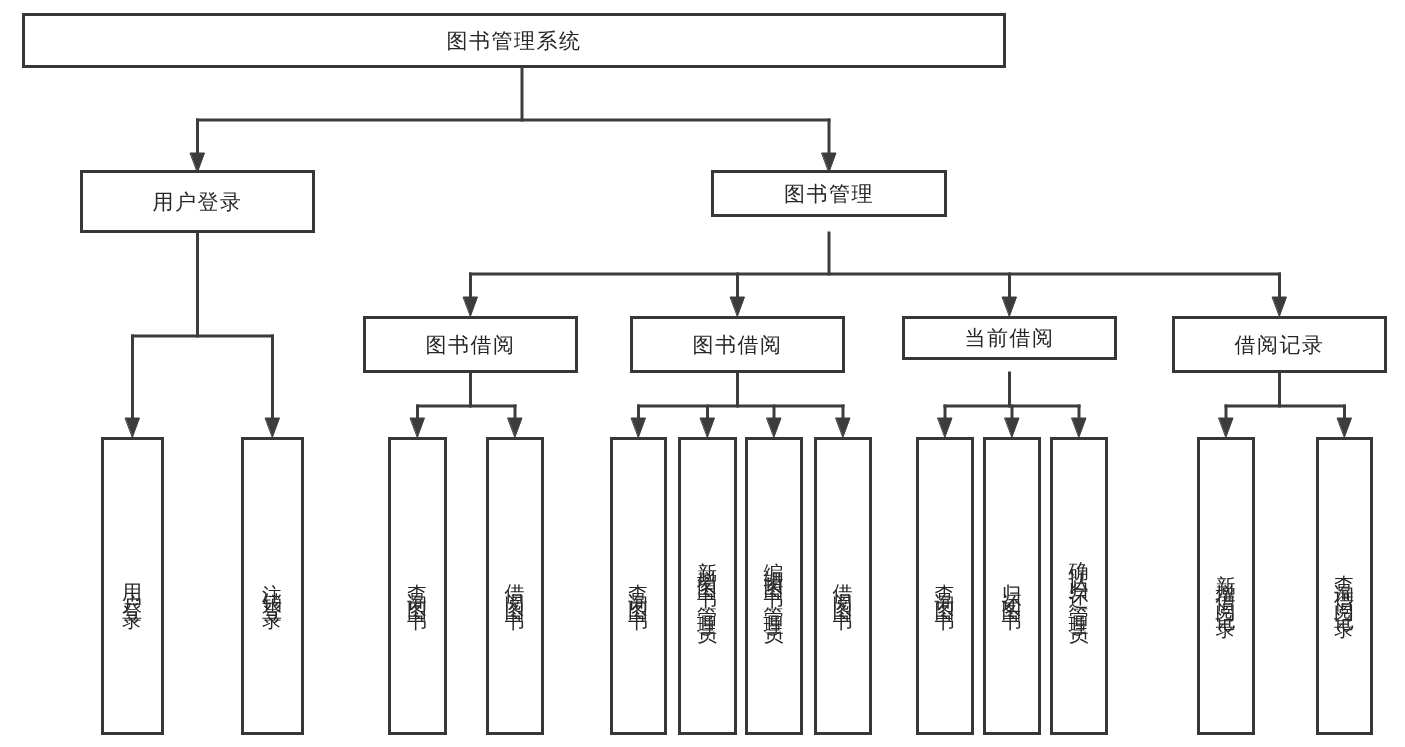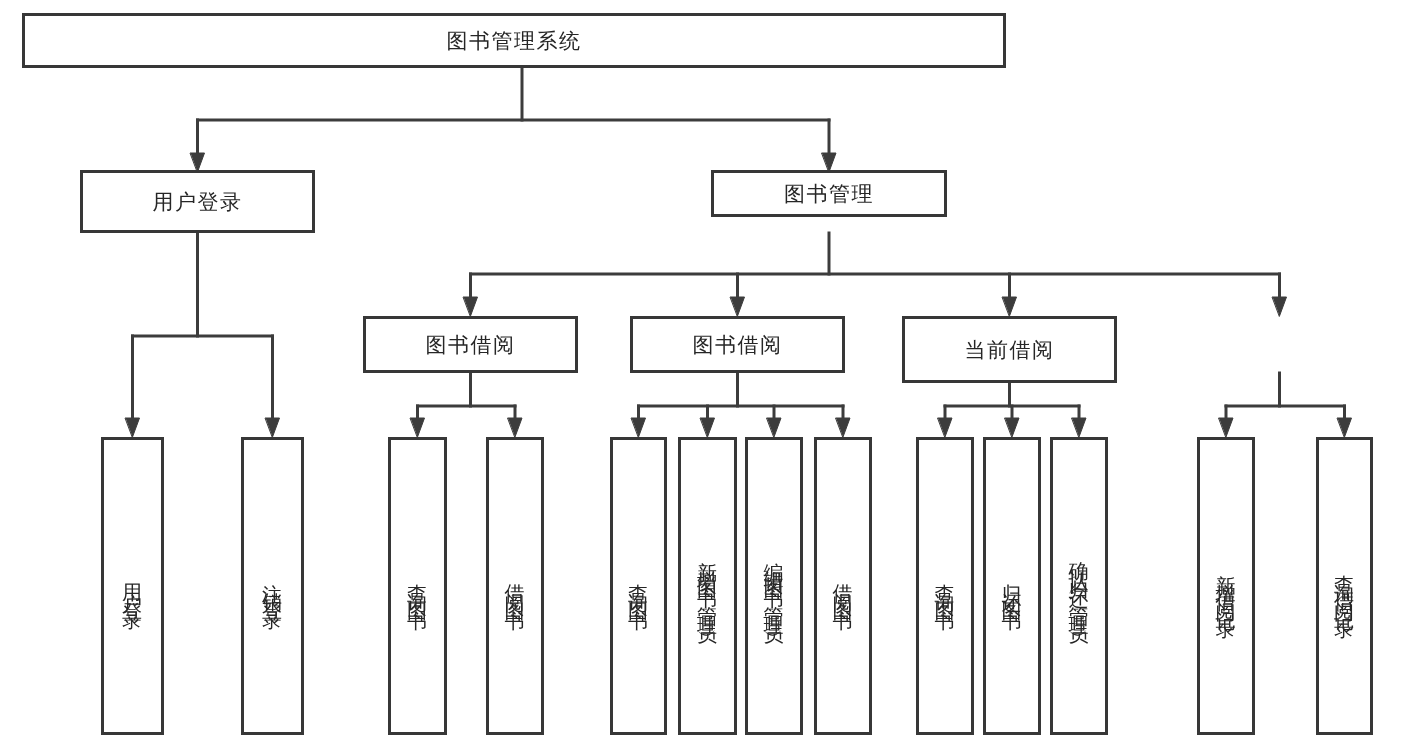--- a/index.html
+++ b/index.html
@@ -105,21 +105,22 @@
     </g>
   </svg>
 
   <div class="hbox" style="left:22px;top:13px;width:984px;height:55px;">图书管理系统</div>
 
   <div class="hbox" style="left:80px;top:170px;width:235px;height:63px;">用户登录</div>
   <div class="hbox" style="left:711px;top:170px;width:236px;height:47px;">图书管理</div>
 
   <div class="hbox" style="left:363px;top:316px;width:215px;height:57px;">图书借阅</div>
   <div class="hbox" style="left:630px;top:316px;width:215px;height:57px;">图书借阅</div>
-  <div class="hbox" style="left:902px;top:316px;width:215px;height:67px;">当前借阅</div>
+  <div class="hbox" style="left:902px;top:316px;width:215px;height:44px;">当前借阅</div>
+  <div class="hbox" style="left:1172px;top:316px;width:215px;height:57px;">借阅记录</div>
 
   <div class="vbox" style="left:101px;top:437px;width:63px;height:298px;">用户登录</div>
   <div class="vbox" style="left:241px;top:437px;width:63px;height:298px;">注销登录</div>
 
   <div class="vbox" style="left:388px;top:437px;width:59px;height:298px;">查询图书</div>
   <div class="vbox" style="left:486px;top:437px;width:58px;height:298px;">借阅图书</div>
 
   <div class="vbox" style="left:610px;top:437px;width:57px;height:298px;">查询图书</div>
   <div class="vbox" style="left:678px;top:437px;width:59px;height:298px;">新增图书（管理员）</div>
   <div class="vbox" style="left:745px;top:437px;width:58px;height:298px;">编辑图书（管理员）</div>

